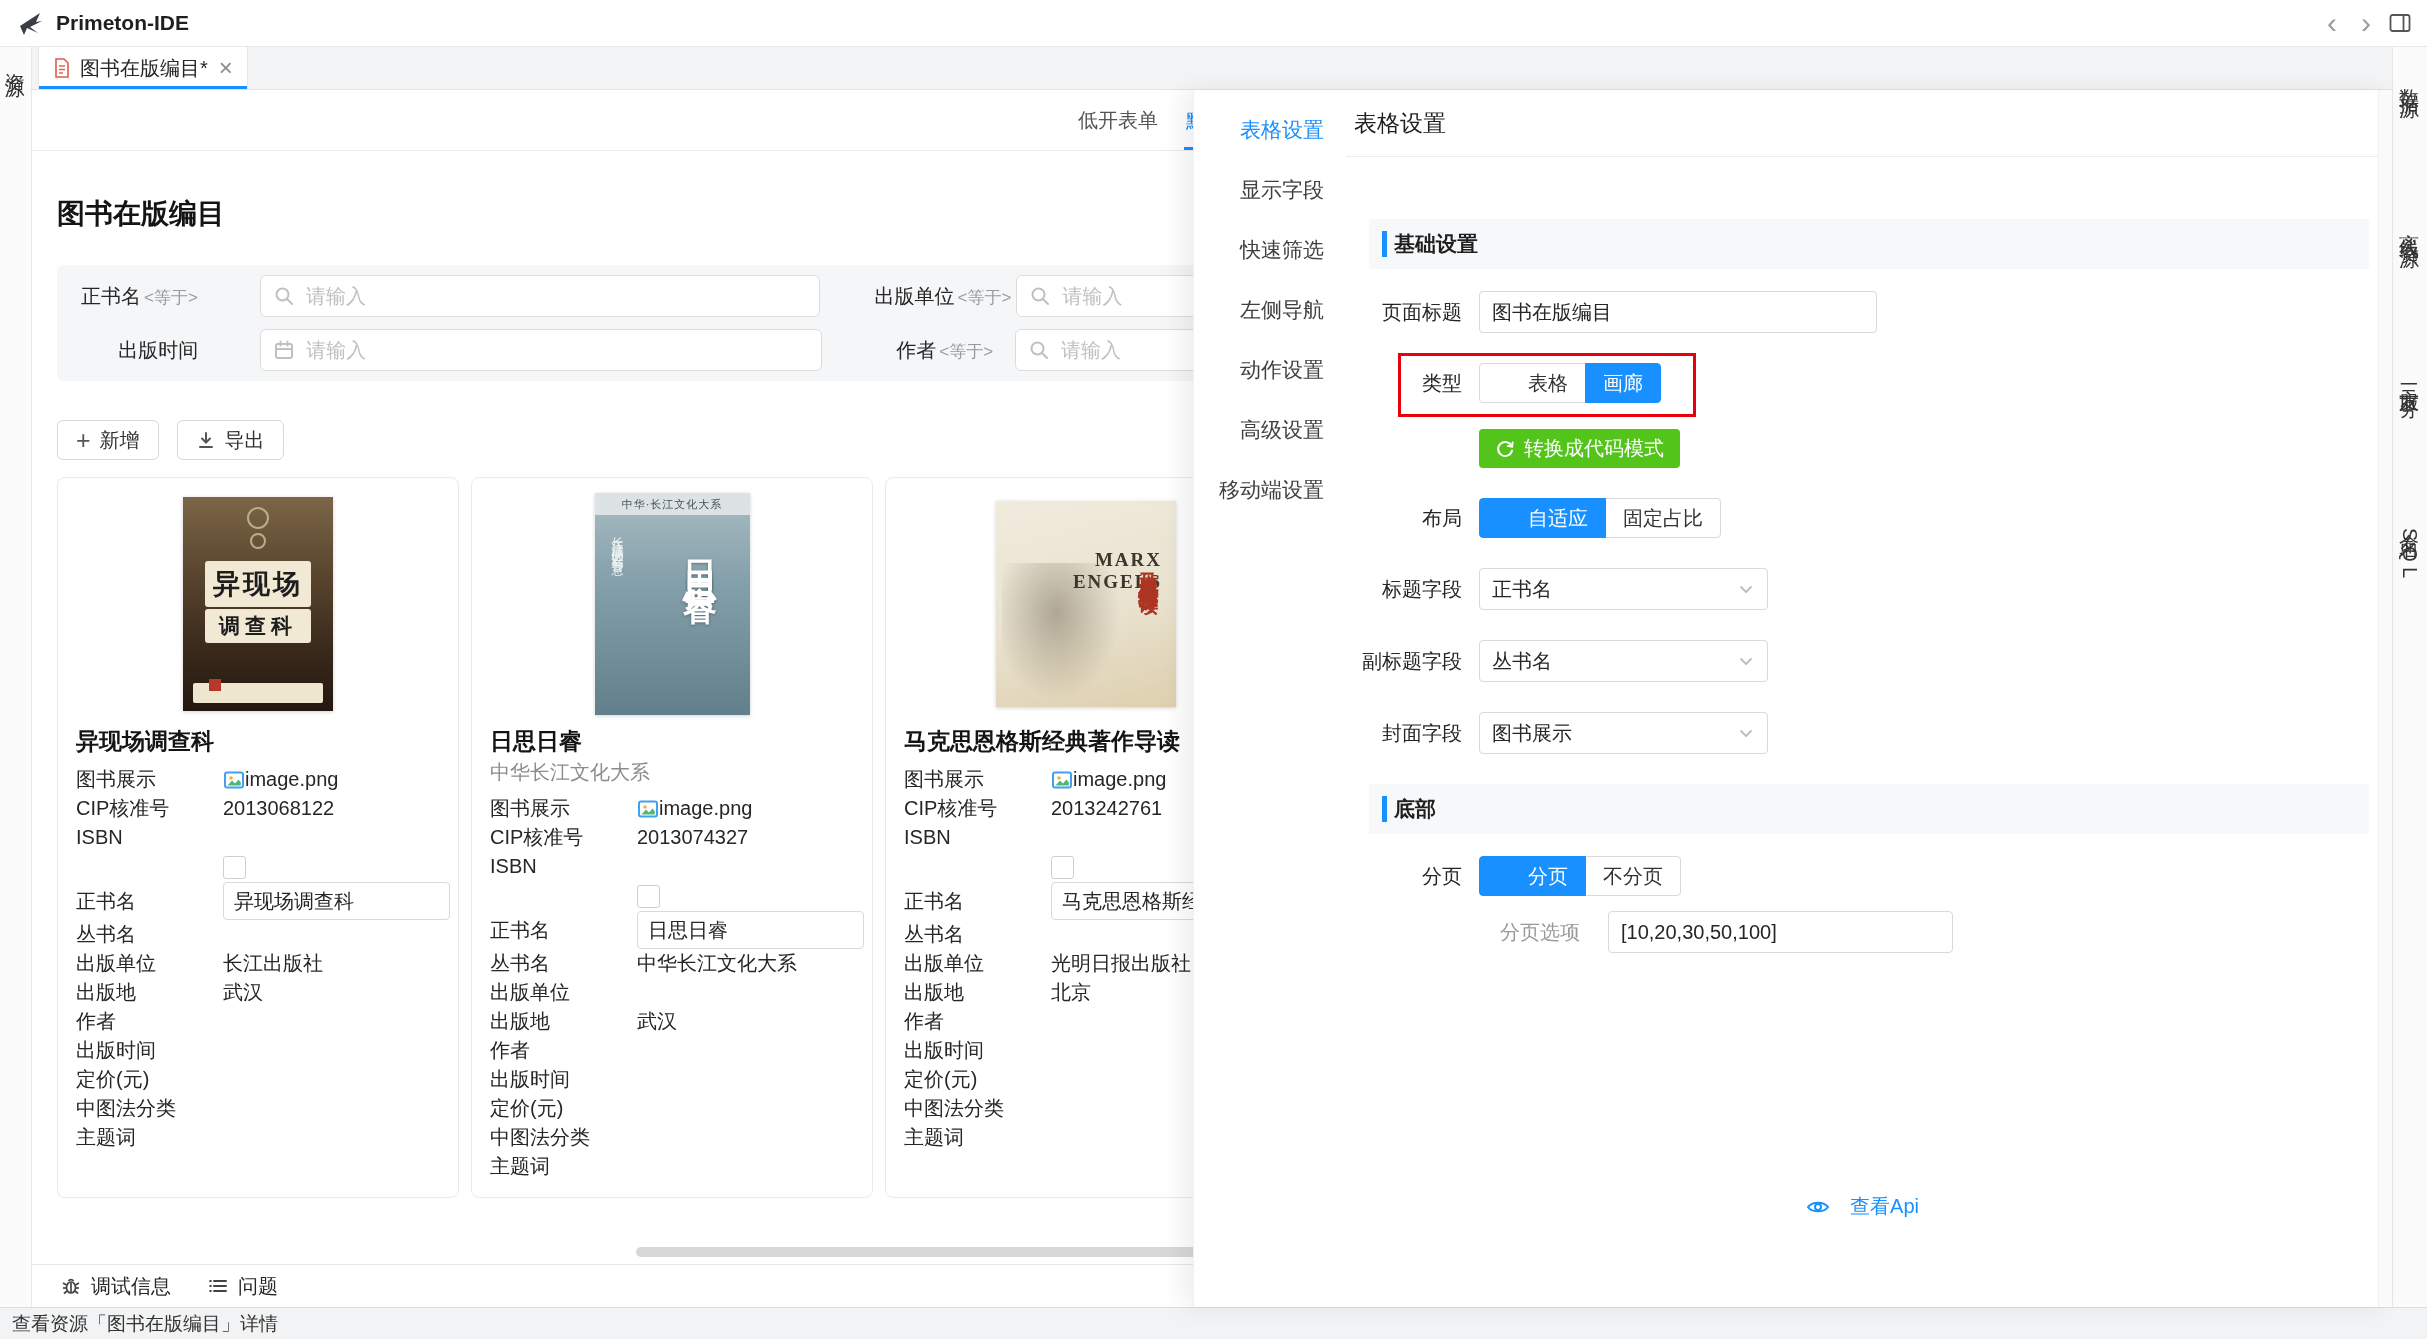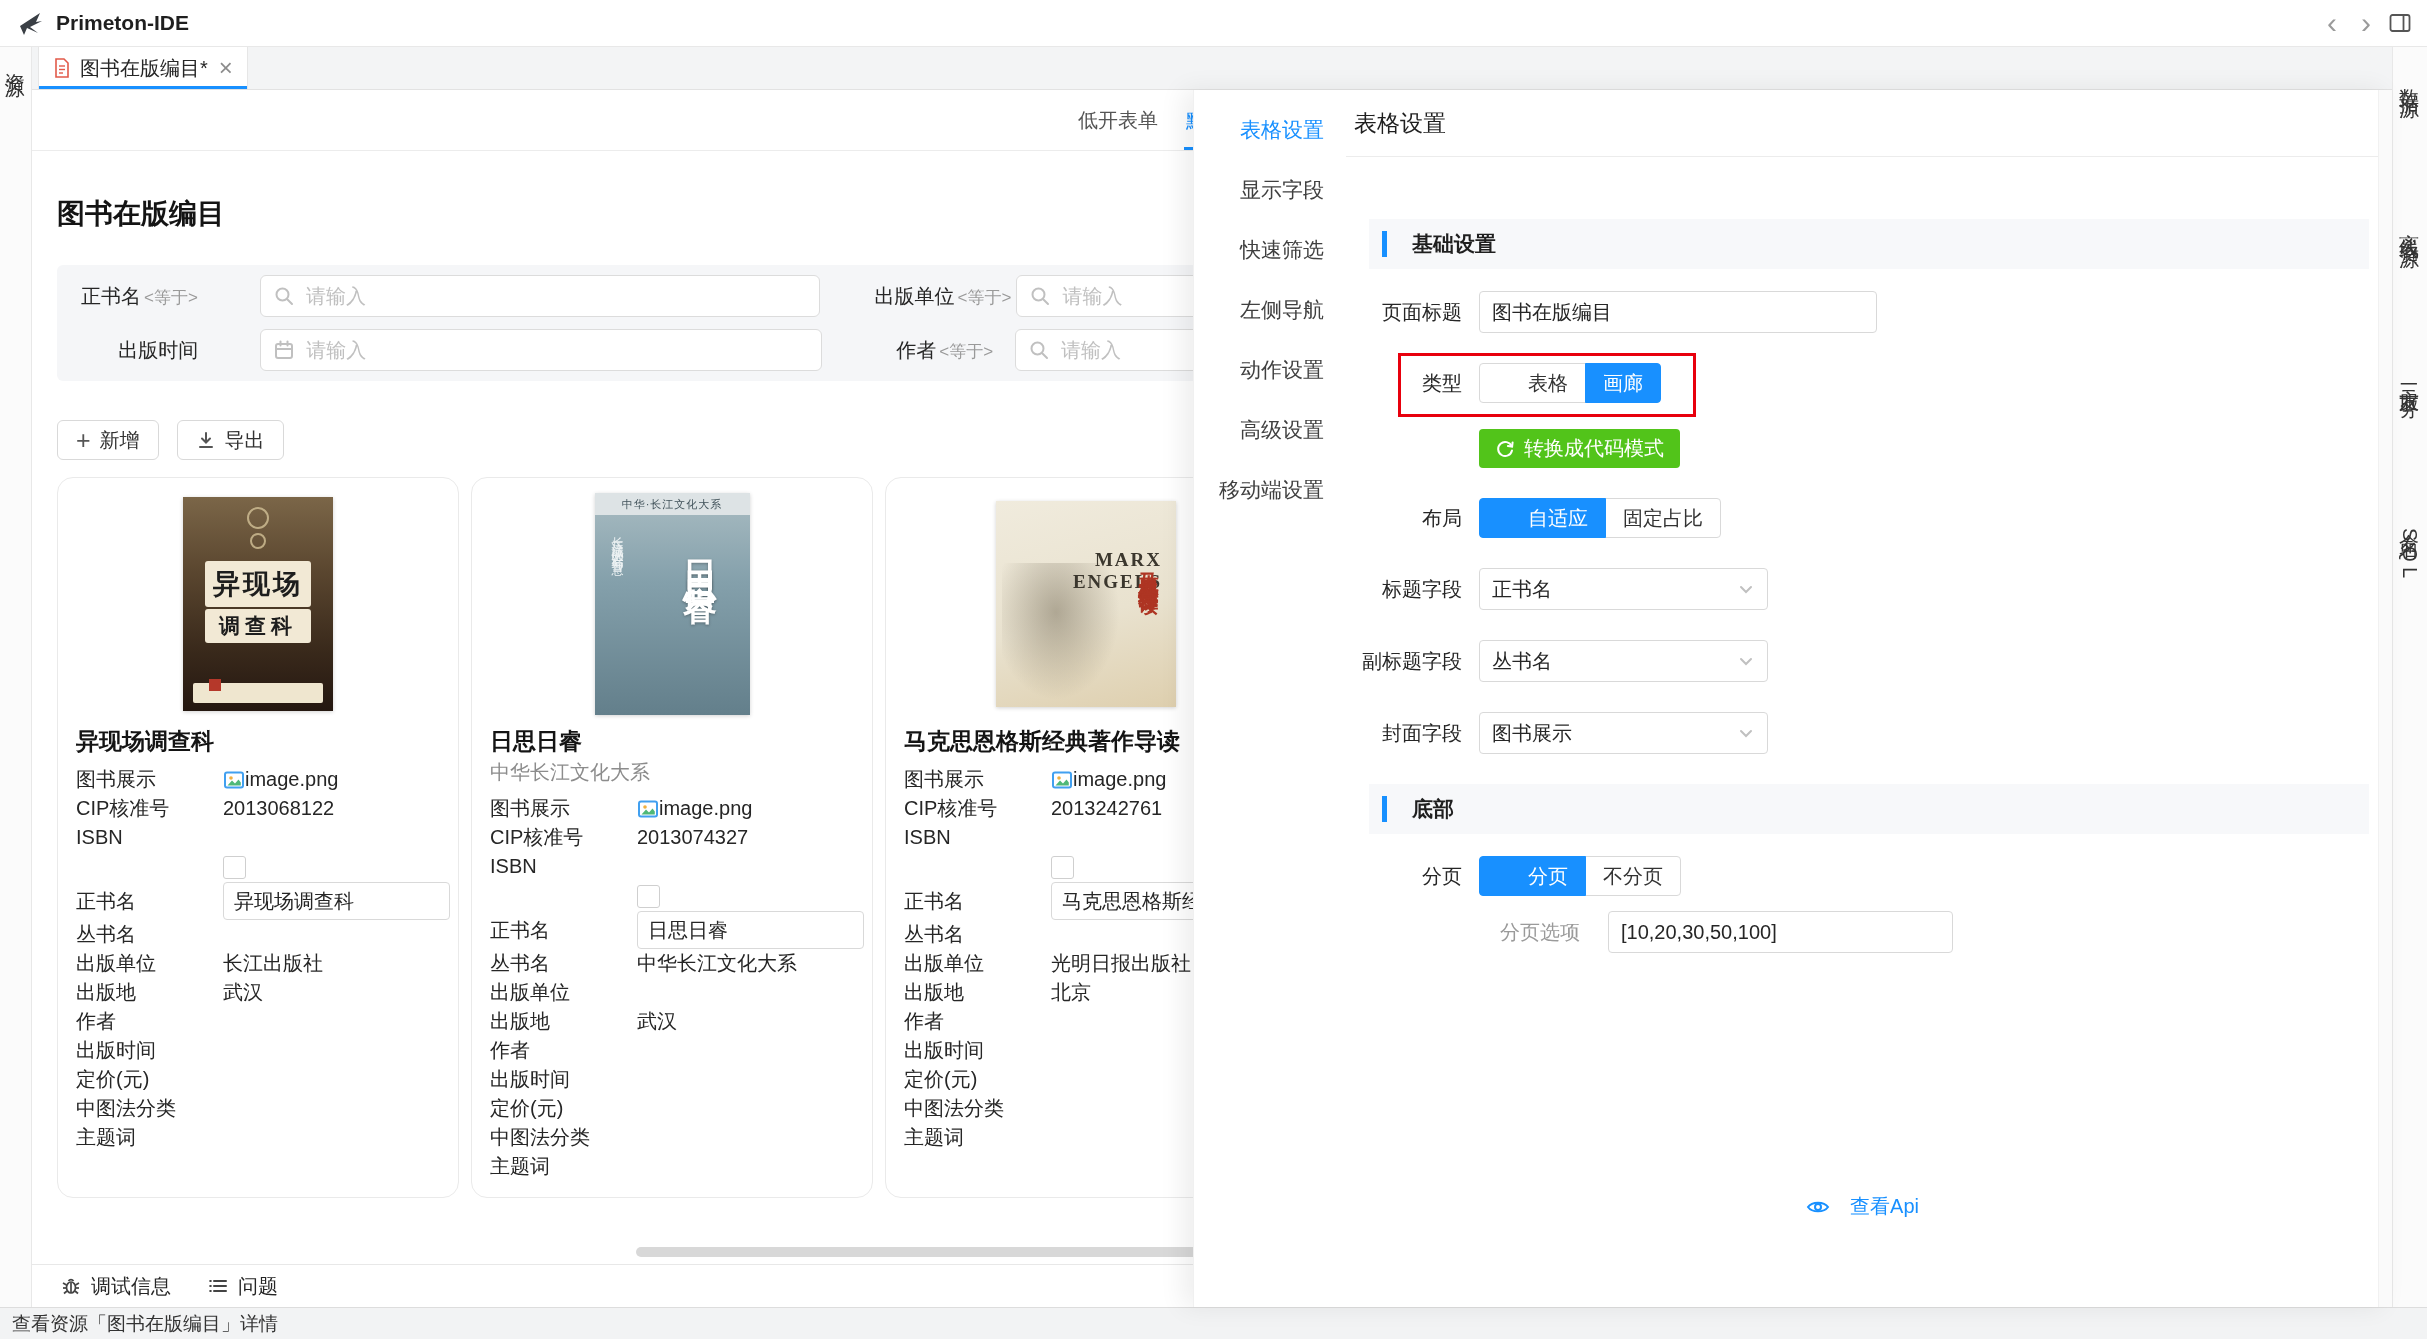--- a/index.html
+++ b/index.html
@@ -63,21 +63,21 @@
   .ic{display:inline-flex;align-items:center;}
 
   
   .btn-row{margin-top:39px;display:flex;gap:18px;}
   .btn{display:flex;align-items:center;gap:9px;height:40px;padding:0 18px;background:#fff;
        border:1px solid #d9d9d9;border-radius:6px;font:inherit;color:#333;cursor:pointer;}
   .btn .plus{font-size:25px;color:#555;line-height:1;}
 
   
   .gallery{margin-top:17px;display:flex;gap:12px;align-items:stretch;}
-  .card{width:364px;flex:none;background:#fff;border:1px solid #eaeaea;border-radius:16px;
+  .card{width:364px;flex:none;background:#fff;border:1px solid #eaeaea;border-radius:8px;
         padding:12px 18px 16px;}
   .cover-wrap{height:228px;display:flex;align-items:center;justify-content:center;}
   .cover{position:relative;overflow:hidden;box-shadow:0 1px 4px rgba(0,0,0,.18);}
   .card-title{font-size:23px;font-weight:700;color:#141414;margin-top:8px;}
   .card-subtitle{font-size:20px;color:#8c8c8c;margin-top:2px;}
   .fields{margin-top:8px;}
   .frow{display:flex;align-items:center;min-height:29px;}
   .flabel{width:147px;flex:none;color:#262626;}
   .fvalue{display:flex;align-items:center;color:#262626;min-width:0;}
   .mini-input{width:205px;height:36px;border:1px solid #d9d9d9;border-radius:4px;
@@ -117,21 +117,21 @@
           box-shadow:-10px 0 24px rgba(0,0,0,.07);border-left:1px solid #f0f0f0;z-index:5;}
   .snav{width:152px;flex:none;padding-top:10px;}
   .snav-item{height:60px;display:flex;align-items:center;justify-content:flex-end;
              padding-right:22px;color:#404040;cursor:pointer;font-size:21px;white-space:nowrap;}
   .snav-item.active{color:#1890ff;}
   .scontent{flex:1;min-width:0;display:flex;flex-direction:column;position:relative;padding-right:13px;}
   .scontent-header{height:66px;flex:none;display:flex;align-items:center;padding-left:8px;
                    font-size:23px;font-weight:500;color:#1f1f1f;border-bottom:1px solid #ececec;}
   .sbody{flex:1;position:relative;}
   .strip{margin:30px 10px 0 23px;height:50px;background:#f7f8fa;display:flex;align-items:center;
-         gap:25px;padding-left:13px;}
+         gap:7px;padding-left:13px;}
   .strip--basic{margin-top:62px;}
   .strip-bar{width:5px;height:26px;background:#1890ff;flex:none;}
   .strip-title{font-weight:700;font-size:21px;color:#1f1f1f;}
   .srow{display:flex;align-items:center;margin-top:30px;position:relative;}
   .srow--first{margin-top:22px;}
   .srow--green{margin-top:26px;}
   .srow-label{width:116px;flex:none;text-align:right;color:#262626;}
   .srow-ctrl{margin-left:17px;display:flex;align-items:center;}
   .text-input{height:40px;border:1px solid #d9d9d9;border-radius:4px;background:#fff;
               padding:0 12px;font:inherit;color:#262626;outline:0;}

